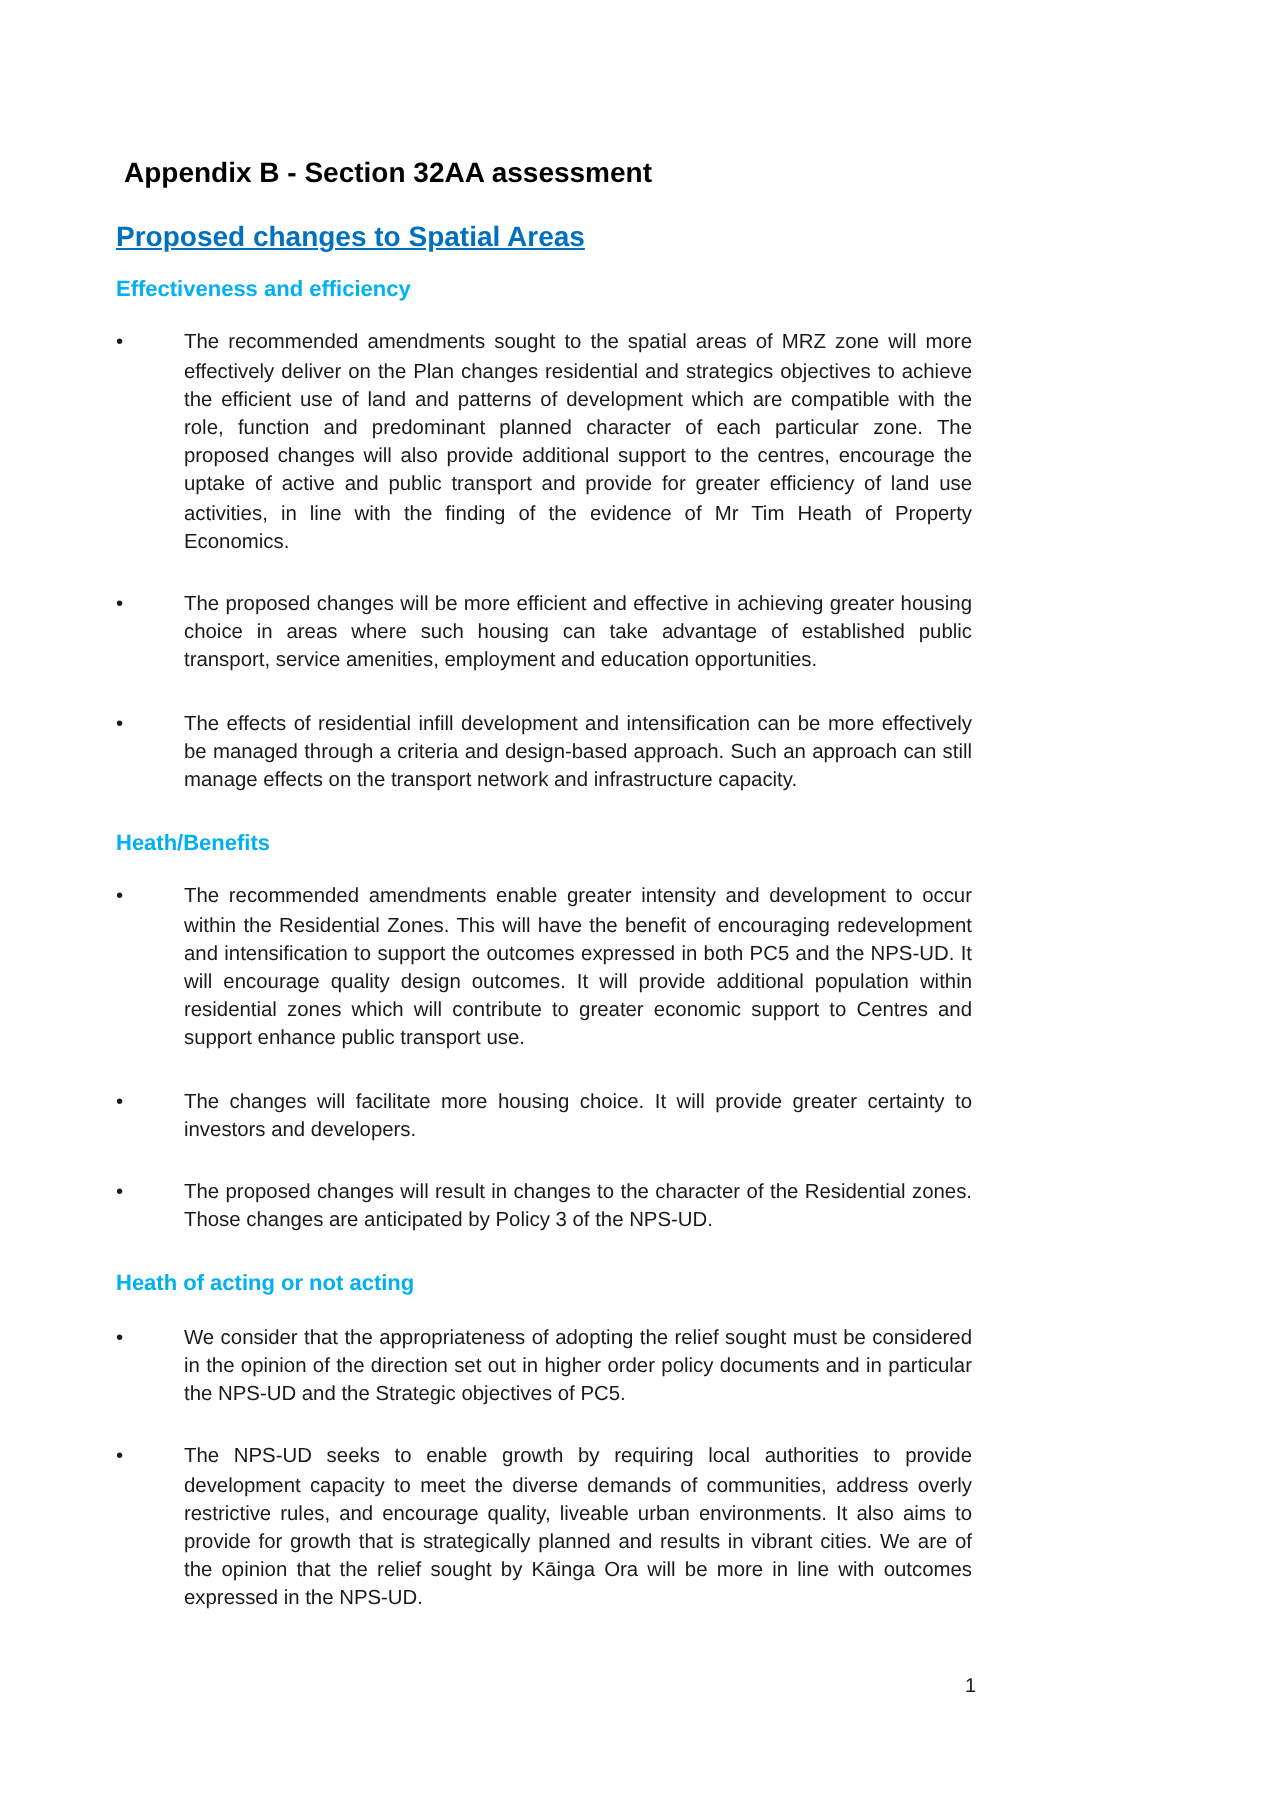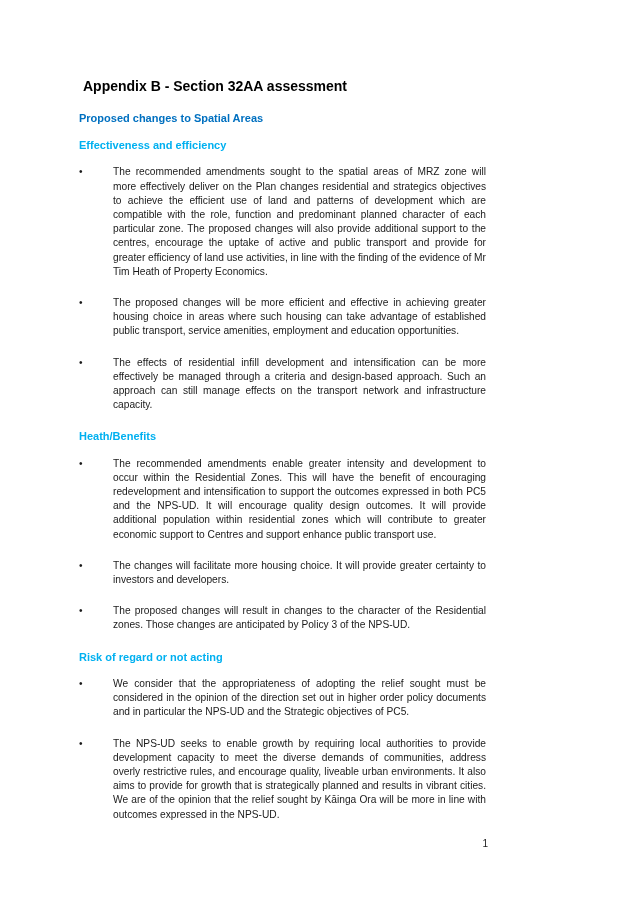--- a/index.html
+++ b/index.html
@@ -2,21 +2,21 @@
 <html style="--main-heading: #0070C0; --section-heading: #00B0F0; --body-text: #1a1a1a;"><head>
 <meta charset="utf-8">
 <style>
   html, body { margin: 0; padding: 0; background: #ffffff; }
 
   .page {
     position: relative;
     width: 565px;
     height: 901px;
     box-sizing: border-box;
-    padding: 78px 79px 0 79px;
+    padding: 78px 79px 0 58px;
     background: #ffffff;
     font-family: "Liberation Sans", sans-serif;
     font-size: 10.2px;
     line-height: 14.2px;
     color: var(--body-text, #1a1a1a);
     overflow: hidden;
   }
 
   .doc-title {
     font-size: 14px;
@@ -24,24 +24,25 @@
     font-weight: bold;
     color: #000000;
     margin: 0 0 16px 4px;
   }
 
   .intro {
     margin: 0 0 13px 0;
   }
 
   .main-heading {
-    font-size: 11px;
+    font-size: 14px;
     line-height: 14.2px;
     font-weight: bold;
     color: var(--main-heading, #0070C0);
+    text-decoration: underline;
     margin: 0 0 13px 0;
   }
 
   .section-heading {
     font-size: 11px;
     line-height: 14.2px;
     font-weight: bold;
     color: var(--section-heading, #00B0F0);
     margin: 0 0 13px 0;
   }
@@ -103,21 +104,21 @@
   </div>
   <div class="bullet">
     <span class="dot">•</span>
     <p>The changes will facilitate more housing choice.  It will provide greater certainty to investors and developers.</p>
   </div>
   <div class="bullet">
     <span class="dot">•</span>
     <p>The proposed changes will result in changes to the character of the Residential zones. Those changes are anticipated by Policy 3 of the NPS-UD.</p>
   </div>
 
-  <h3 class="section-heading">Risk of regard or not acting</h3>
+  <h3 class="section-heading">Heath of acting or not acting</h3>
 
   <div class="bullet">
     <span class="dot">•</span>
     <p>We consider that the appropriateness of adopting the relief sought must be considered in the opinion of the direction set out in higher order policy documents and in particular the NPS-UD and the Strategic objectives of PC5.</p>
   </div>
   <div class="bullet">
     <span class="dot">•</span>
     <p>The NPS-UD seeks to enable growth by requiring local authorities to provide development capacity to meet the diverse demands of communities, address overly restrictive rules, and encourage quality, liveable urban environments.  It also aims to provide for growth that is strategically planned and results in vibrant cities. We are of the opinion that the relief sought by Kāinga Ora will be more in line with outcomes expressed in the NPS-UD.</p>
   </div>
 

